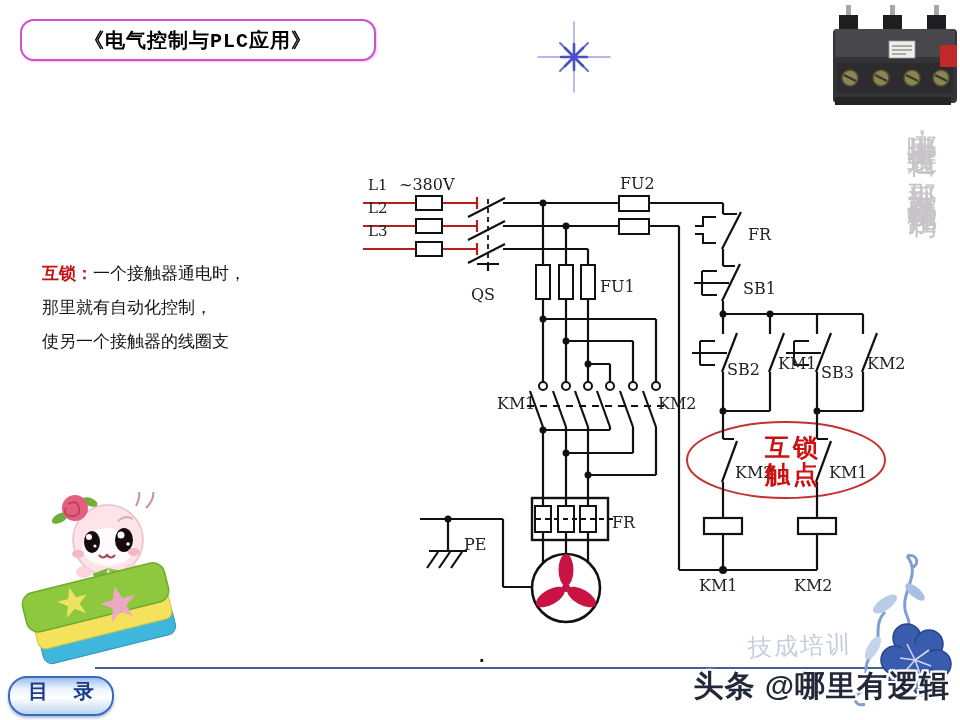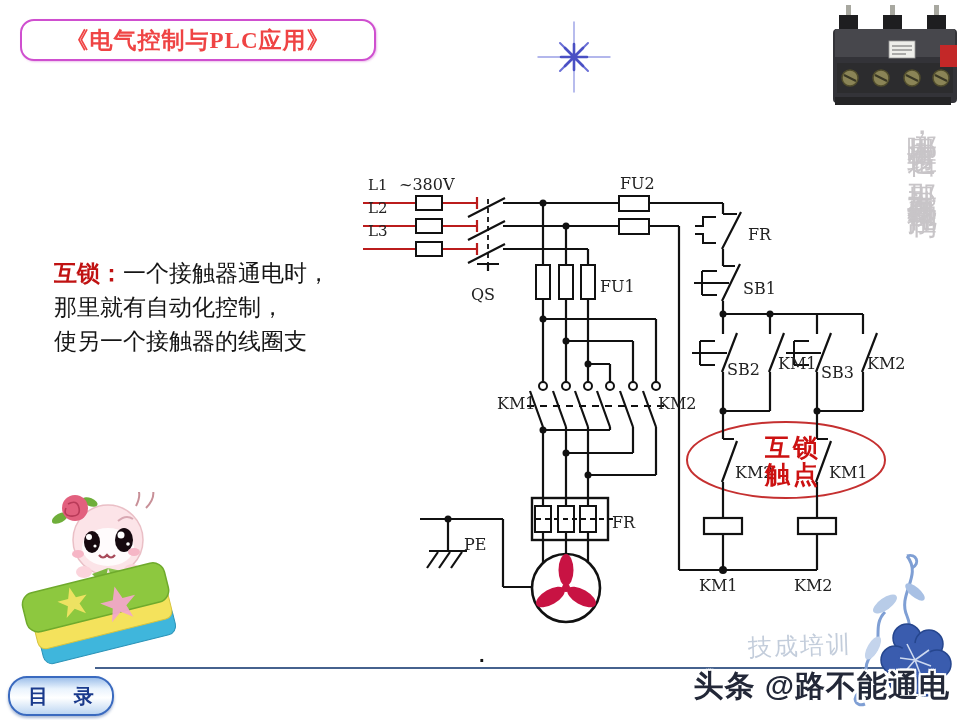--- a/index.html
+++ b/index.html
@@ -4,36 +4,36 @@
 <style>
   html,body{margin:0;padding:0;}
   body{width:960px;height:720px;position:relative;background:#fff;overflow:hidden;
        font-family:"Liberation Sans",sans-serif;}
   .abs{position:absolute;}
 
   
   .title-bar{left:20px;top:19px;width:352px;height:38px;border:2px solid #cf4fcf;
     border-radius:14px;background:#fff;display:flex;align-items:center;justify-content:center;
     box-shadow:1px 1px 2px rgba(200,80,200,.35);}
-  .title-bar span{font-family:Liberation Serif, serif;font-weight:bold;font-size:23px;
-    color:#ef4444;letter-spacing:1px;}
+  .title-bar span{font-family:Liberation Mono, monospace;font-weight:bold;font-size:20px;
+    color:#000000;letter-spacing:1px;}
 
   
   .note{left:42px;top:256px;width:312px;font-family:"DejaVu Serif",serif;
-    font-size:23px;line-height:34px;color:#151515;margin-left:12px;}
+    font-size:17px;line-height:34px;color:#151515;}
   .note .kw{color:#c01212;font-weight:bold;}
 
   
   .side-text{right:18px;top:112px;height:505px;writing-mode:vertical-rl;
     font-family:"DejaVu Serif",serif;font-size:30px;color:#c8c5c8;letter-spacing:3px;}
 
   
   .toc-btn{left:8px;top:676px;width:102px;height:36px;border:2px solid #3a6abf;border-radius:19px;
     background:linear-gradient(180deg,#9fc0ea 0%,#e9f3fd 30%,#ffffff 55%,#bdd6f2 100%);
-    display:flex;align-items:center;justify-content:center;cursor:pointer;
+    display:flex;justify-content:center;cursor:pointer;
     box-shadow:0 2px 3px rgba(40,80,150,.4);}
   .toc-btn span{font-size:20px;font-weight:bold;color:#1a3a8c;letter-spacing:10px;
     font-family:"Liberation Sans",sans-serif;text-indent:10px;}
 
   
   .footer-line{left:95px;top:667px;width:812px;height:2px;background:#46628e;}
   .watermark{left:748px;top:630px;font-size:24px;color:#aab8cc;opacity:.7;letter-spacing:2px;
     font-family:"Liberation Serif",serif;transform:rotate(-2deg);}
   .credit{right:10px;top:666px;font-size:30px;font-weight:bold;color:#232838;letter-spacing:1px;
     font-family:"Liberation Sans",sans-serif;
@@ -293,14 +293,14 @@
       <circle cx="84" cy="92" r="14"></circle>
       <circle cx="92" cy="112" r="14"></circle>
     <circle cx="80" cy="130" r="14"></circle>
       <circle cx="58" cy="128" r="14"></circle>
       <circle cx="50" cy="108" r="14"></circle>
     <circle cx="70" cy="108" r="17" stroke="none"></circle>
   </g>
   <path d="M70,108 L62,92 M70,108 L84,98 M70,108 L86,114 M70,108 L76,124 M70,108 L58,122 M70,108 L55,106" stroke="#cdd9f0" stroke-width="1.6" fill="none"></path>
 </svg>
 
-<div class="abs credit">头条 @路不能通电</div>
+<div class="abs credit">头条 @哪里有逻辑</div>
 <div class="abs period">.</div>
 
 </body></html>

